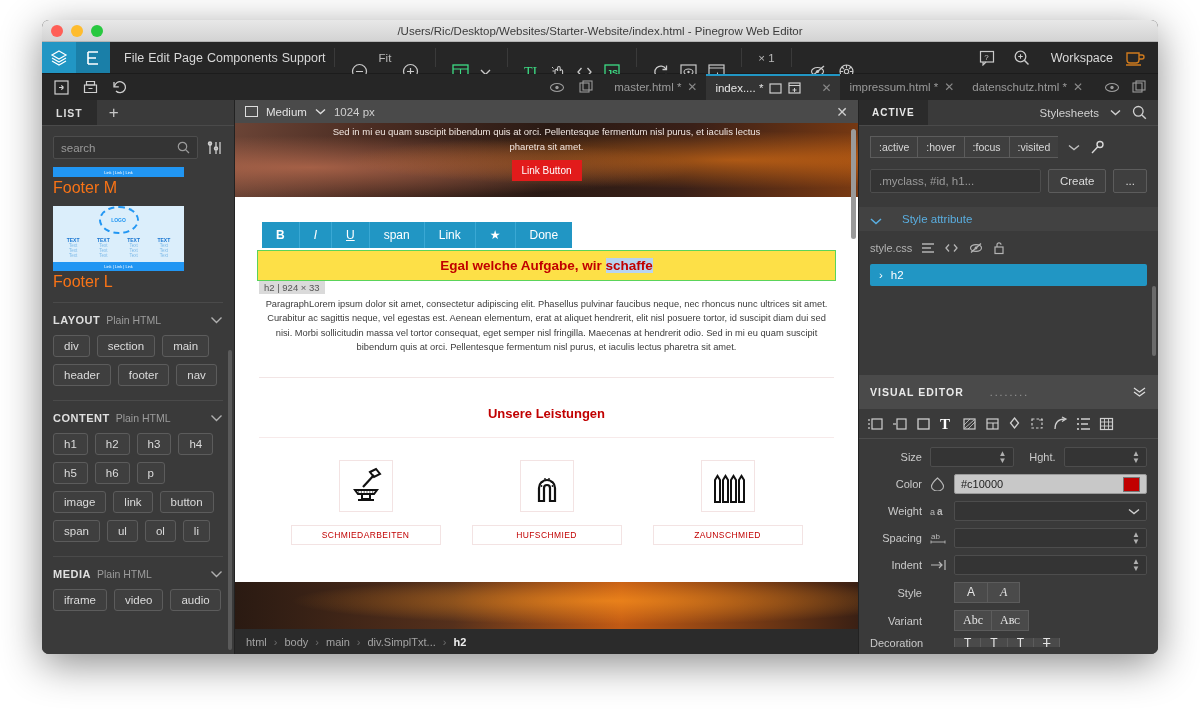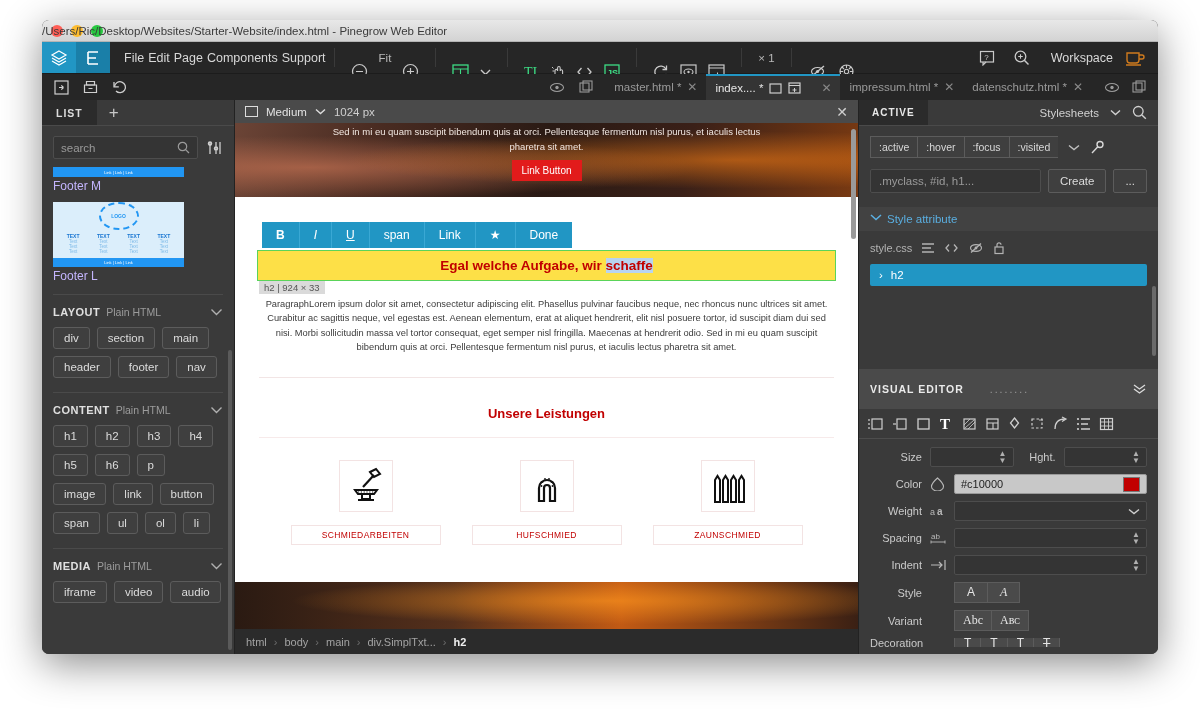--- a/index.html
+++ b/index.html
@@ -25,21 +25,21 @@
     border-bottom: 1px solid #b4b4b4;
     display: flex; align-items: center;
     position: relative; flex: none;
   }
   .traffic { display: flex; gap: 8px; padding-left: 9px; }
   .dot { width: 12px; height: 12px; border-radius: 50%; }
   .dot.red { background: #ff5f57; }
   .dot.yellow { background: #febc2e; }
   .dot.green { background: #28c840; }
   .title-text {
-    position: absolute; left: 0; right: 0; text-align: left;
+    position: absolute; left: 0; right: 0; text-align: center;
     font-size: 11.5px; color: #3a3a3a;
   }
   
   .menubar {
     height: 32px; background: #262626; display: flex; align-items: stretch;
     flex: none; border-bottom: 1px solid #1c1c1c;
   }
   .logo-box { width: 34px; background: #2196c4; display:flex; align-items:center; justify-content:center; }
   .logo-box.second { background: #1a7fa8; }
   .menu-items { display: flex; align-items: center; padding-left: 14px; gap: 4px; }
@@ -78,21 +78,21 @@
     letter-spacing:1px; color:#ddd; background:#2b2b2b; font-weight:bold;
   }
   .lp-plus { padding: 0 12px; display:flex; align-items:center; color:#c8c8c8; font-size:17px; }
   .lp-search-row { display:flex; align-items:center; gap:8px; padding:10px 11px 8px 11px; }
   .lp-search {
     flex:1; height:23px; background:#343434; border:1px solid #4d4d4d;
     border-radius:2px; display:flex; align-items:center; padding:0 7px;
     color:#9a9a9a; font-size:11.5px; justify-content:space-between;
   }
   .lp-scroll { flex:1; overflow:hidden; padding:0 11px 10px 11px; }
-  .thumb-label { color:#c4b5fd; font-size:12px; margin:2px 0 9px 0; }
+  .thumb-label { color:#f97316; font-size:16px; margin:2px 0 9px 0; }
   .thumb-m {
     width:131px; height:10px; background:#2196f3; position:relative;
     display:flex; align-items:center; justify-content:center;
   }
   .thumb-m span { color:#fff; font-size:4px; }
   .thumb-l {
     width:131px; background:#dbeefb; padding:0; position:relative;
   }
   .thumb-l .logo-ring {
     width:40px; height:28px; border:2px dashed #2196f3; border-radius:50%;
@@ -222,32 +222,32 @@
     flex:1; background:#343434; border:1px solid #4d4d4d; border-radius:2px;
     color:#9a9a9a; font-size:11.5px; padding:5px 8px;
   }
   .btn-outline {
     border:1px solid #5c5c5c; color:#dcdcdc; font-size:11.5px;
     padding:5px 11px; background:#3f3f3f; border-radius:2px;
     display:flex; align-items:center;
   }
   .style-attr-row {
     margin:14px 0 0 0; background:#424242; padding:6px 11px;
-    display:flex; align-items:flex-start; gap:5px;
+    display:flex; align-items:flex-end; gap:20px;
   }
   .style-attr-row .lnk { color:#5aaee0; font-size:11.5px; }
   .css-row { display:flex; align-items:center; gap:9px; padding:10px 11px 0 11px; color:#b3b3b3; font-size:11px; }
   .sel-row {
     margin:9px 11px 0 11px; background:#2196c4; color:#fff;
     font-size:11.5px; padding:5px 9px; display:flex; align-items:center; gap:8px;
     border-radius:2px;
   }
   .rp-gap { flex:1; position:relative; }
   .ve-head {
-    background:#4a4a4a; height:40px; display:flex; align-items:center;
+    background:#4a4a4a; height:34px; display:flex; align-items:center;
     padding:0 11px; color:#eaeaea; font-size:10.5px; font-weight:bold; letter-spacing:1px;
   }
   .ve-head .dots { margin-left:26px; color:#9a9a9a; letter-spacing:2px; font-weight:normal; }
   .ve-head .chev2 { margin-left:auto; font-size:12px; color:#dcdcdc; }
   .ve-icons { display:flex; align-items:center; gap:8px; padding:7px 9px; border-bottom:1px solid #4d4d4d; color:#cfcfcf; }
   .ve-rows { padding:8px 11px 0 11px; }
   .ve-row { display:flex; align-items:center; gap:8px; margin-bottom:7px; }
   .ve-row .lbl { color:#cacaca; font-size:11px; text-align:right; width:52px; flex:none; }
   .ve-row .micon { width:16px; flex:none; color:#b9b9b9; font-size:10px; text-align:center; }
   .ve-input {

